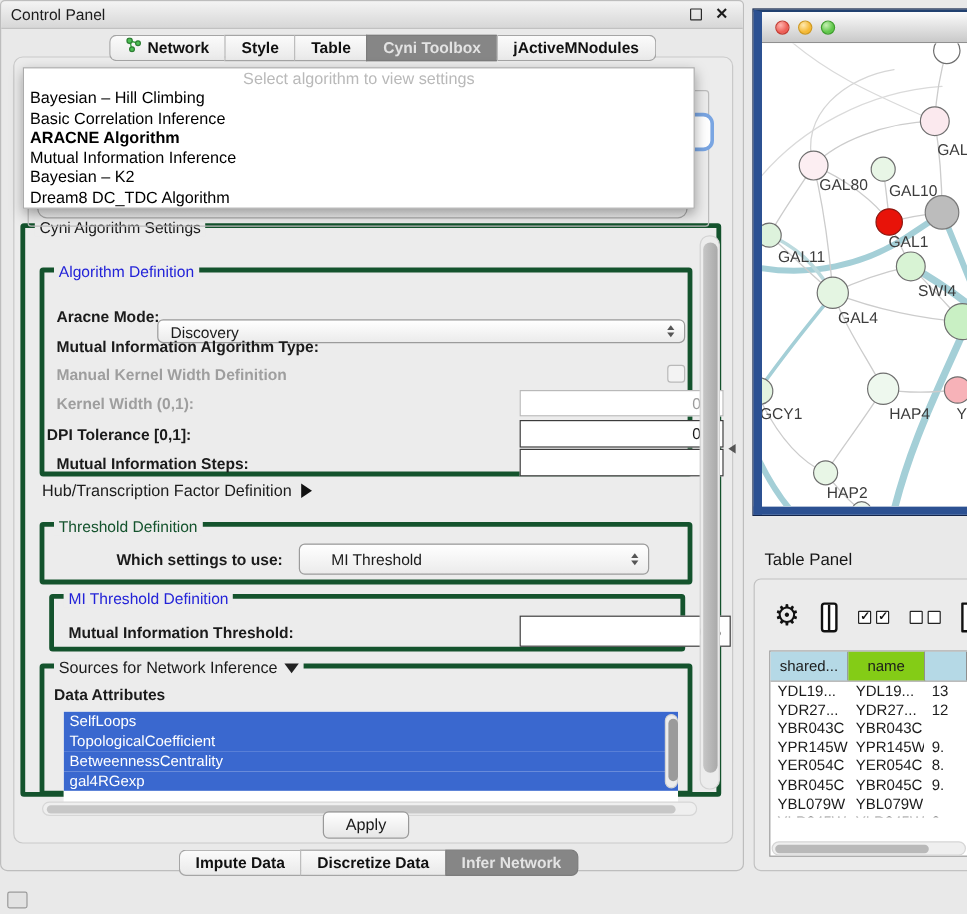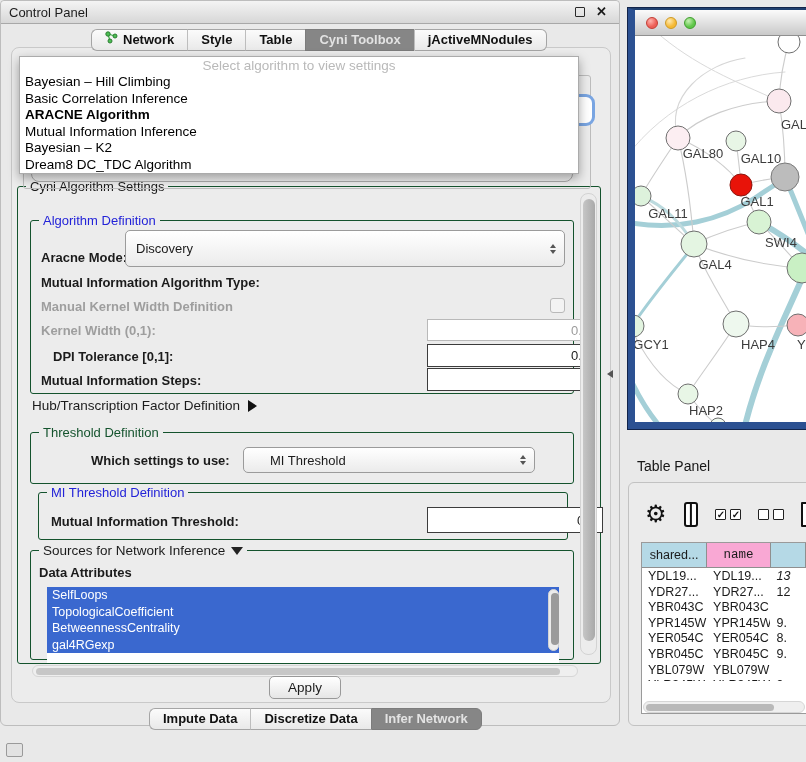--- a/index.html
+++ b/index.html
@@ -29,21 +29,21 @@
   .popup-placeholder { height:17px; line-height:17px; text-align:center; color:#b9b9b9; font-size:13.5px; }
   .popup-item { height:16.5px; line-height:16.5px; padding-left:5px; font-size:13.5px; color:#000; white-space:nowrap; }
   .popup-item.bold { font-weight:bold; }
 
   
   .behind-group { left:22px; top:74px; width:568px; height:114px; border:1px solid #bcbcbc; border-radius:3px; z-index:10; }
   .behind-combo-focus { left:544px; top:93px; width:50px; height:32px; border:3px solid #79a5e2; border-radius:9px; background:#fff; z-index:11; }
   .behind-combo { left:30px; top:150px; width:542px; height:31px; border:1px solid #ababab; border-radius:8px; background:linear-gradient(#fdfdfd,#ededed); z-index:9; }
 
   
-  .group { position:absolute; border:1px solid #14532d; border-radius:3px; }
+  .group { position:absolute; border:4px solid #14532d; border-radius:3px; }
   .gtitle { position:absolute; top:-8px; left:8px; background:#ececec; padding:0 4px; font-size:13px; white-space:nowrap; }
   .blue  { color:#2323d8; }
   .green { color:#14532d; }
 
   .lbl  { position:absolute; font-size:13px; font-weight:bold; white-space:nowrap; }
   .lbl.dis { color:#9e9e9e; }
 
   .combo { position:absolute; border:1px solid #9b9b9b; border-radius:5px; background:linear-gradient(#ffffff,#ebebeb); font-size:13px; display:flex; align-items:center; padding:0 24px 0 10px; }
   .spin { position:absolute; right:8px; top:50%; transform:translateY(-50%); display:flex; flex-direction:column; gap:2px; }
   .tu { width:0; height:0; border-left:3.5px solid transparent; border-right:3.5px solid transparent; border-bottom:4.5px solid #555; }
@@ -157,39 +157,39 @@
       </div>
   </div>
 
   <div class="group" style="left:16px; top:185px; width:584px; height:478px;">
     <span class="gtitle">Cyni Algorithm Settings</span>
 
     <div class="group" style="left:12px; top:33px; width:544px; height:174px;">
       <span class="gtitle blue">Algorithm Definition</span>
 
       <span class="lbl" style="left:10px; top:29px;">Aracne Mode:</span>
-      <div class="combo" style="left:94px; top:9px; width:440px; height:37px;">
+      <div class="combo" style="left:94px; top:39px; width:440px; height:20px;align-items:flex-end;">
         <span>Discovery</span>
         <span class="spin">
             <span class="tu"></span>
             <span class="td"></span>
           </span>
       </div>
 
       <span class="lbl" style="left:10px; top:54px;">Mutual Information Algorithm Type:</span>
 
       <span class="lbl dis" style="left:10px; top:78px;">Manual Kernel Width Definition</span>
       <div class="checkbox" style="left:519px; top:77px;"></div>
 
       <span class="lbl dis" style="left:10px; top:102px;">Kernel Width (0,1):</span>
       <div class="field dis" style="left:396px; top:98px; width:170px; height:22px;">
         <span>0.0</span>
       </div>
 
-      <span class="lbl" style="left:22px; top:128px;">DPI Tolerance [0,1]:</span>
+      <span class="lbl" style="left:2px; top:128px;">DPI Tolerance [0,1]:</span>
       <div class="field" style="left:396px; top:123px; width:170px; height:23px;">
         <span>0.0</span>
       </div>
 
       <span class="lbl" style="left:10px; top:152px;">Mutual Information Steps:</span>
       <div class="field" style="left:396px; top:147px; width:170px; height:23px;">
         <span>6</span>
       </div>
     </div>
 
@@ -337,28 +337,28 @@
       </span>
     <span class="cb-pair">
         <span class="cb"></span>
         <span class="cb"></span>
       </span>
     <span class="doc-icon"></span>
   </div>
   <div class="tbl">
     <div class="tbl-head">
         <div class="th" style="width: 74px; background: rgb(181, 217, 230);">shared...</div>
-        <div class="th" style="width: 72px; background: #f9a8d4; font-family: Liberation Mono, monospace;">name</div>
+        <div class="th" style="width: 72px; background: #84cc16;">name</div>
         <div class="th" style="width: 40px; background: rgb(181, 217, 230);"></div>
       </div>
     <div class="tbl-rows">
         <div class="tr">
           <div class="tdc" style="width: 74px;">YDL19...</div>
           <div class="tdc" style="width: 72px;">YDL19...</div>
-          <div class="tdc" style="width: 40px; font-style: italic;">13</div>
+          <div class="tdc" style="width: 40px;">13</div>
         </div>
         <div class="tr">
           <div class="tdc" style="width: 74px;">YDR27...</div>
           <div class="tdc" style="width: 72px;">YDR27...</div>
           <div class="tdc" style="width: 40px;">12</div>
         </div>
         <div class="tr">
           <div class="tdc" style="width: 74px;">YBR043C</div>
           <div class="tdc" style="width: 72px;">YBR043C</div>
           <div class="tdc" style="width: 40px;"></div>

